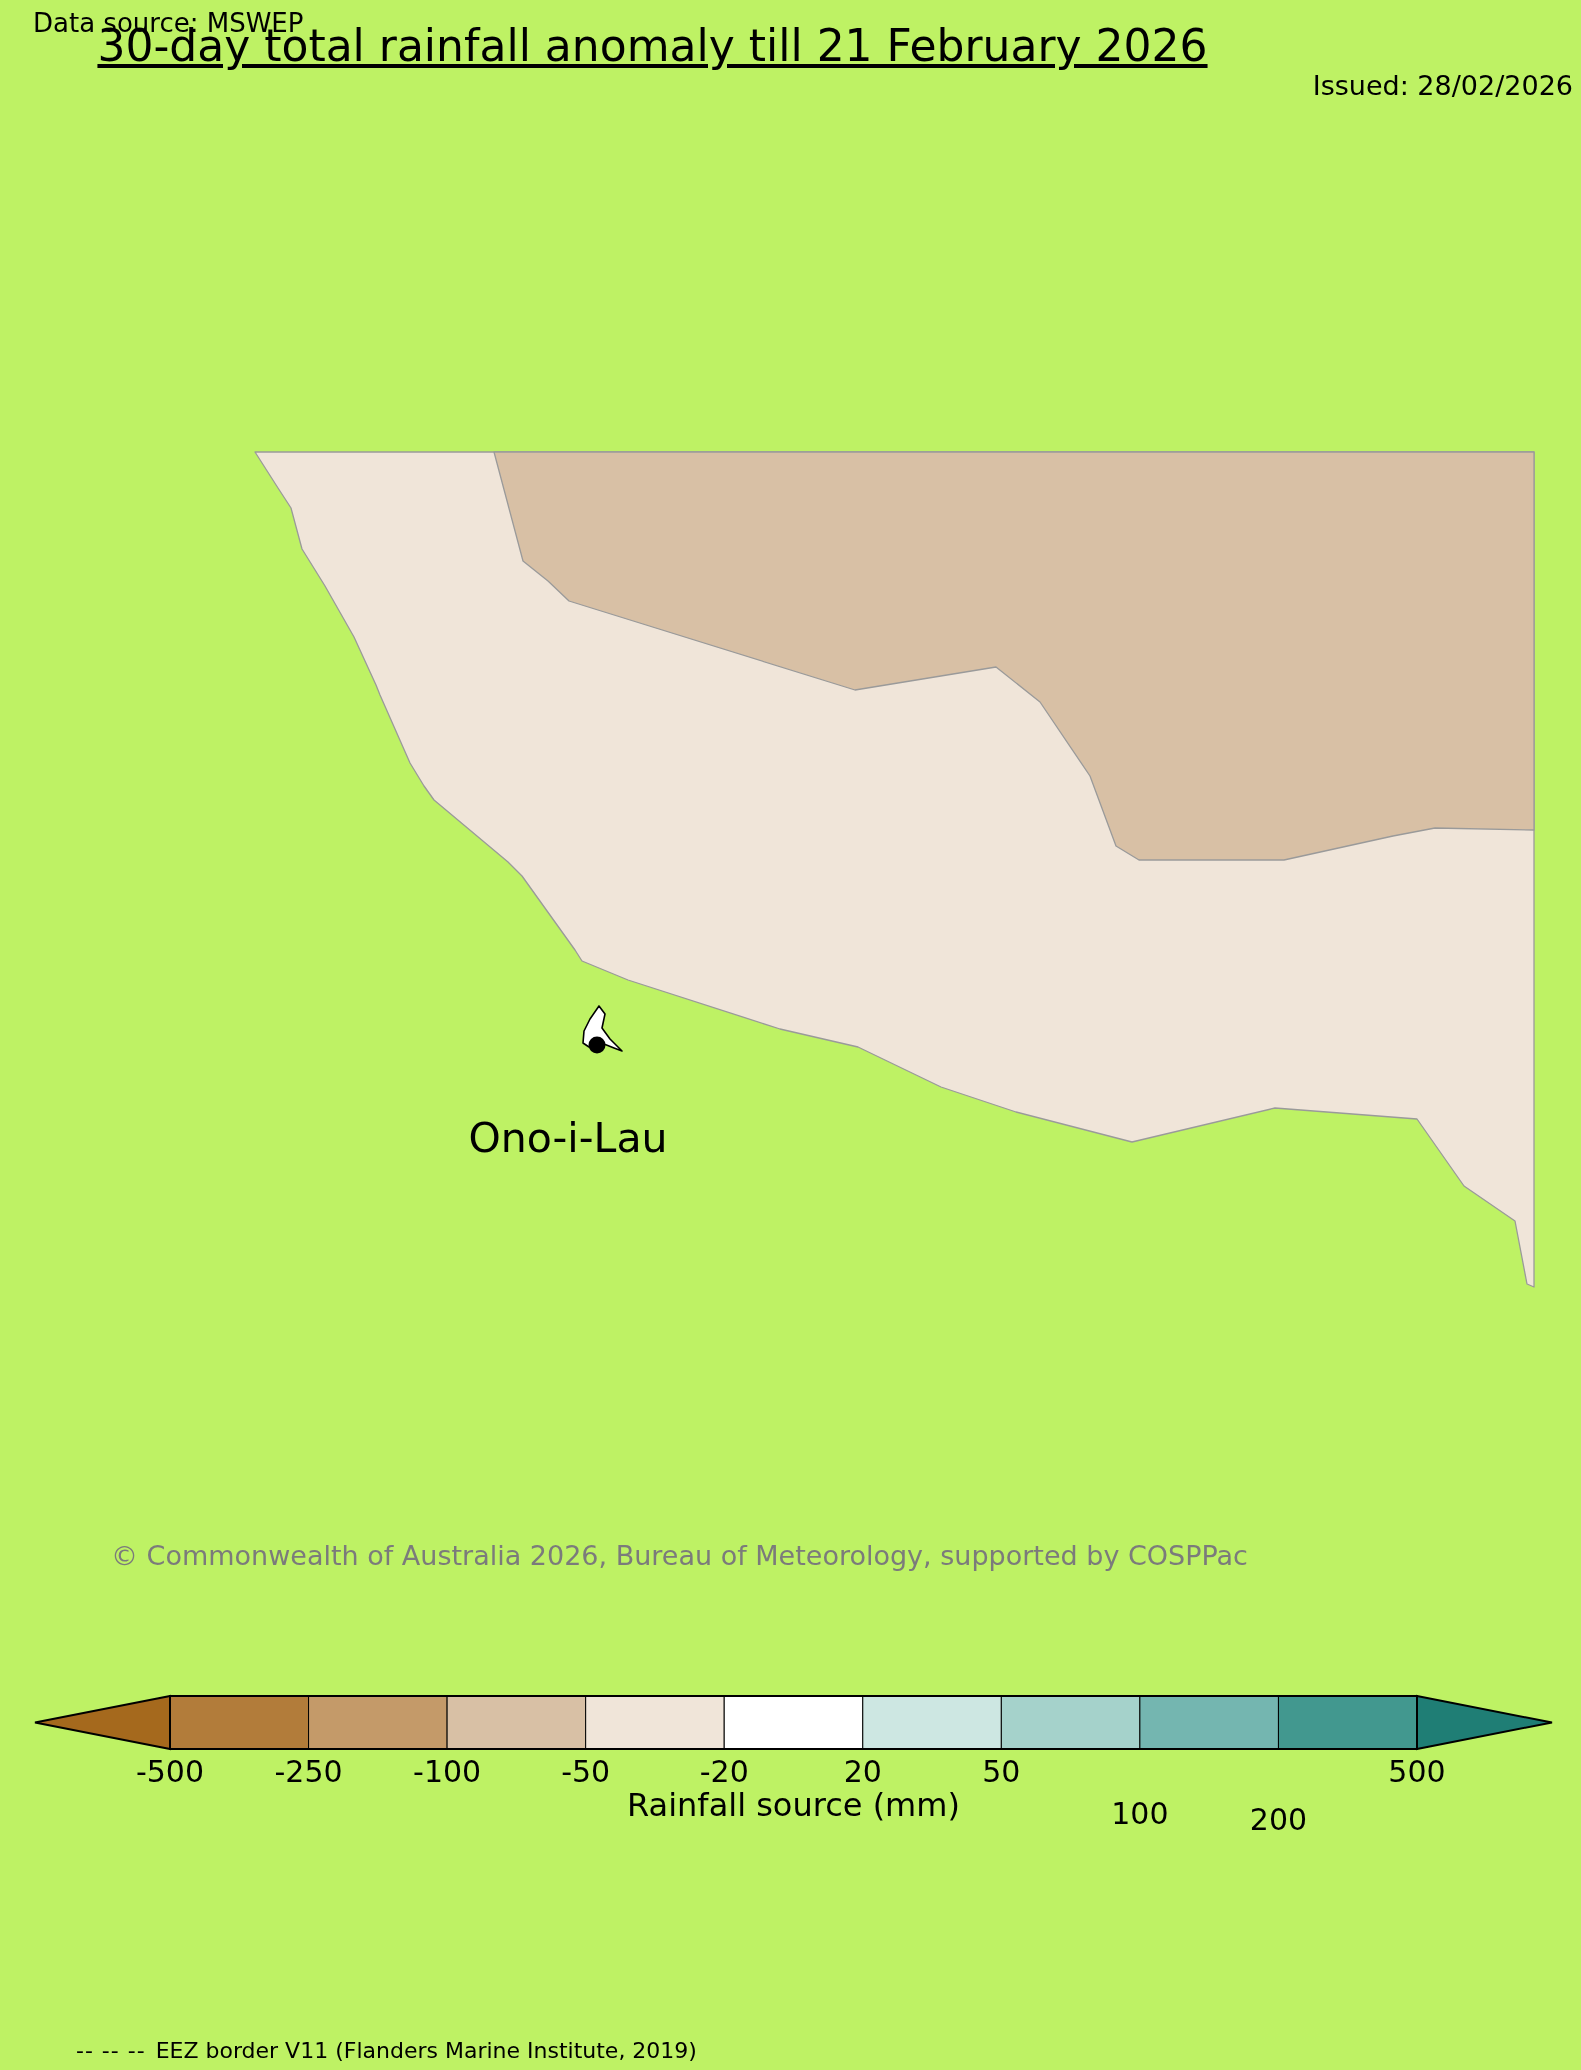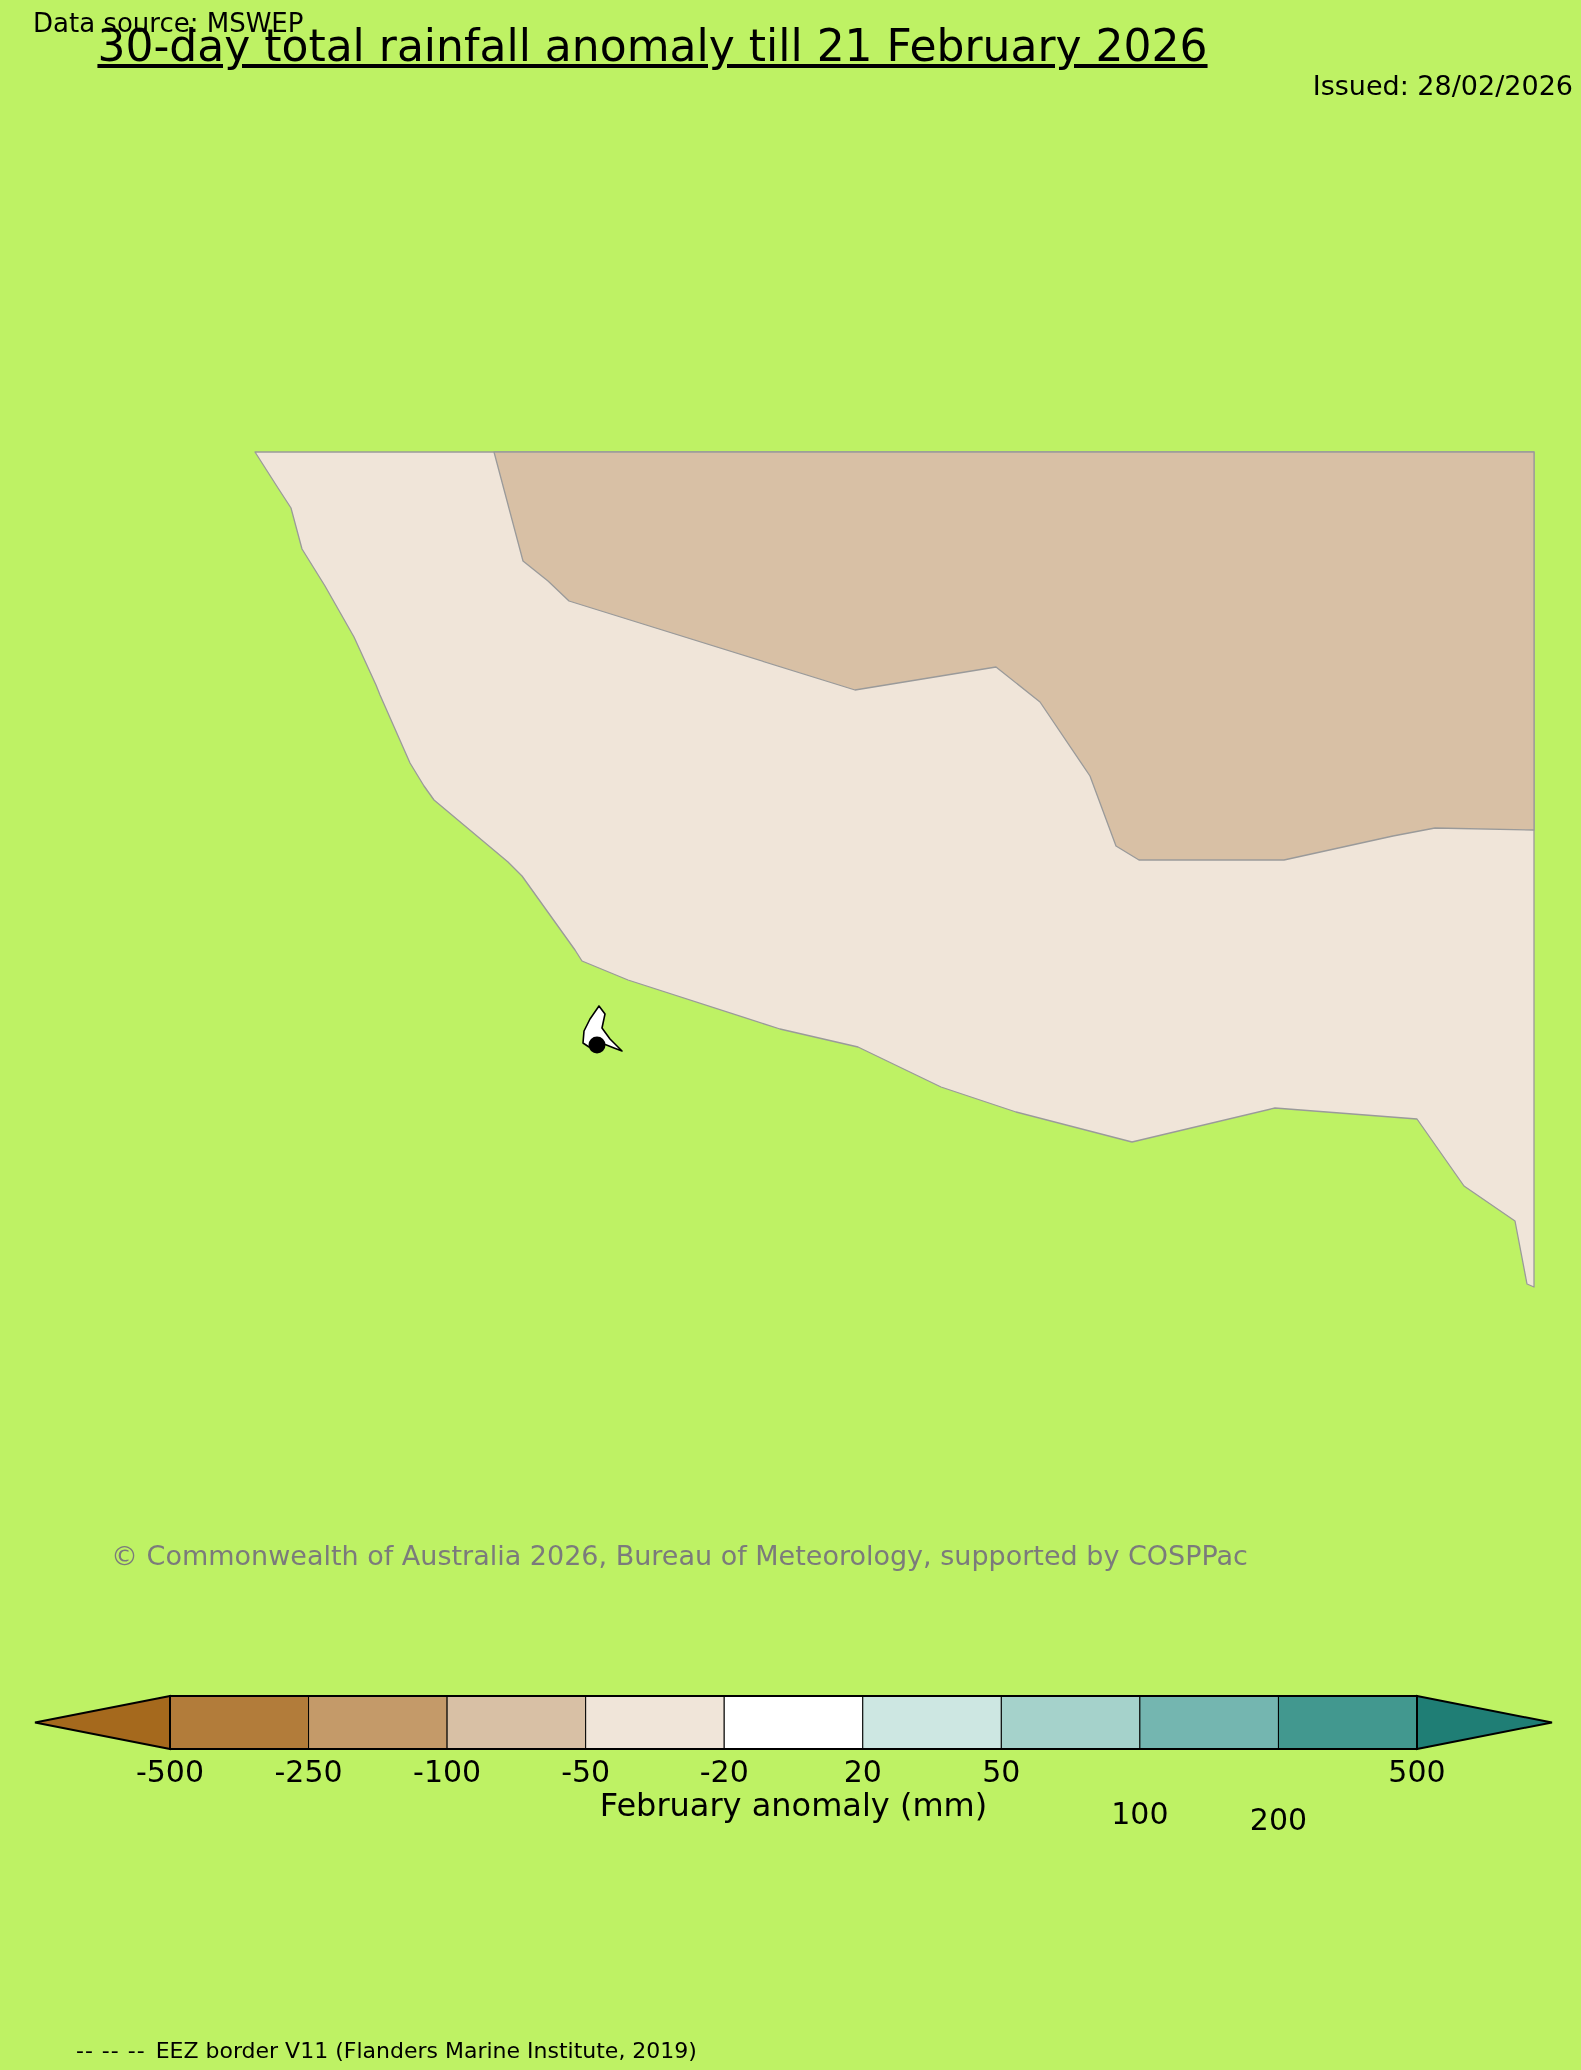--- a/index.html
+++ b/index.html
@@ -46,34 +46,35 @@
         <rect x="1278.4444444444443" y="1696" width="138.55555555555554" height="53" fill="#42988f" stroke="#000000" stroke-width="1"></rect>
         <polygon points="1417,1696 1552,1722.5 1417,1749" fill="#1f7e75" stroke="#000000" stroke-width="2"></polygon>
         <rect x="170" y="1696" width="1247" height="53" fill="none" stroke="#000000" stroke-width="2"></rect>
       </g>
   </svg>
 
   <div class="txt" id="data-source">Data source: MSWEP</div>
   <div class="txt" id="main-title">30-day total rainfall anomaly till 21 February 2026</div>
   <div class="txt" id="issued">Issued: 28/02/2026</div>
 
+  <div class="txt" id="place-label">Ono-i-Lau</div>
 
   <div class="txt" id="copyright">© Commonwealth of Australia 2026, Bureau of Meteorology, supported by COSPPac</div>
 
   <div id="cb-ticks">
       <div class="cb-tick" style="left: 170px;">-500</div>
       <div class="cb-tick" style="left: 308.556px;">-250</div>
       <div class="cb-tick" style="left: 447.111px;">-100</div>
       <div class="cb-tick" style="left: 585.667px;">-50</div>
       <div class="cb-tick" style="left: 724.222px;">-20</div>
       <div class="cb-tick" style="left: 862.778px;">20</div>
       <div class="cb-tick" style="left: 1001.33px;">50</div>
       <div class="cb-tick" style="left: 1139.89px; margin-top: 42px;">100</div>
       <div class="cb-tick" style="left: 1278.44px; margin-top: 48px;">200</div>
       <div class="cb-tick" style="left: 1417px;">500</div>
     </div>
-  <div class="txt" id="cb-label">February anomaly (mm)</div>
+  <div class="txt" id="cb-label">Rainfall source (mm)</div>
 
   <div class="txt" id="eez-legend">
     <span class="dashes">-- -- --</span><span>EEZ border V11 (Flanders Marine Institute, 2019)</span>
   </div>
 
 </div>
 
 </body></html>

